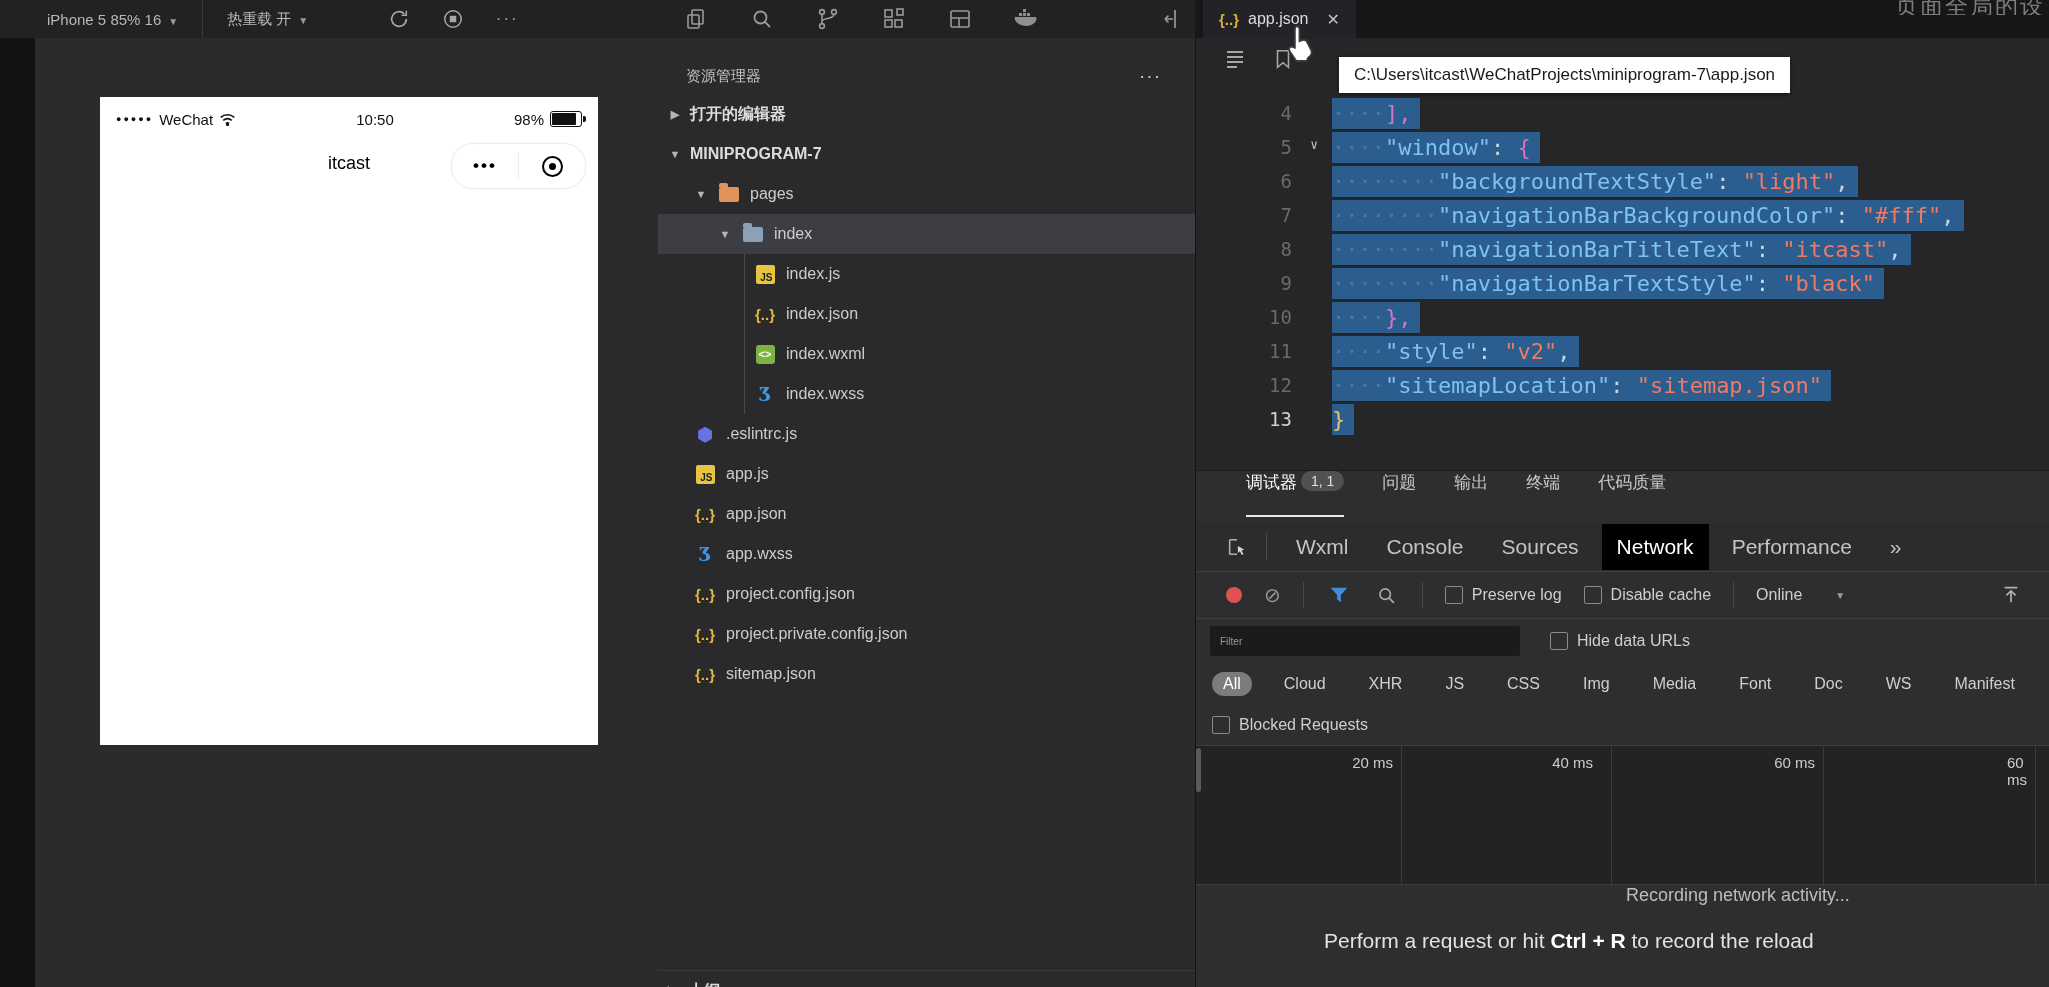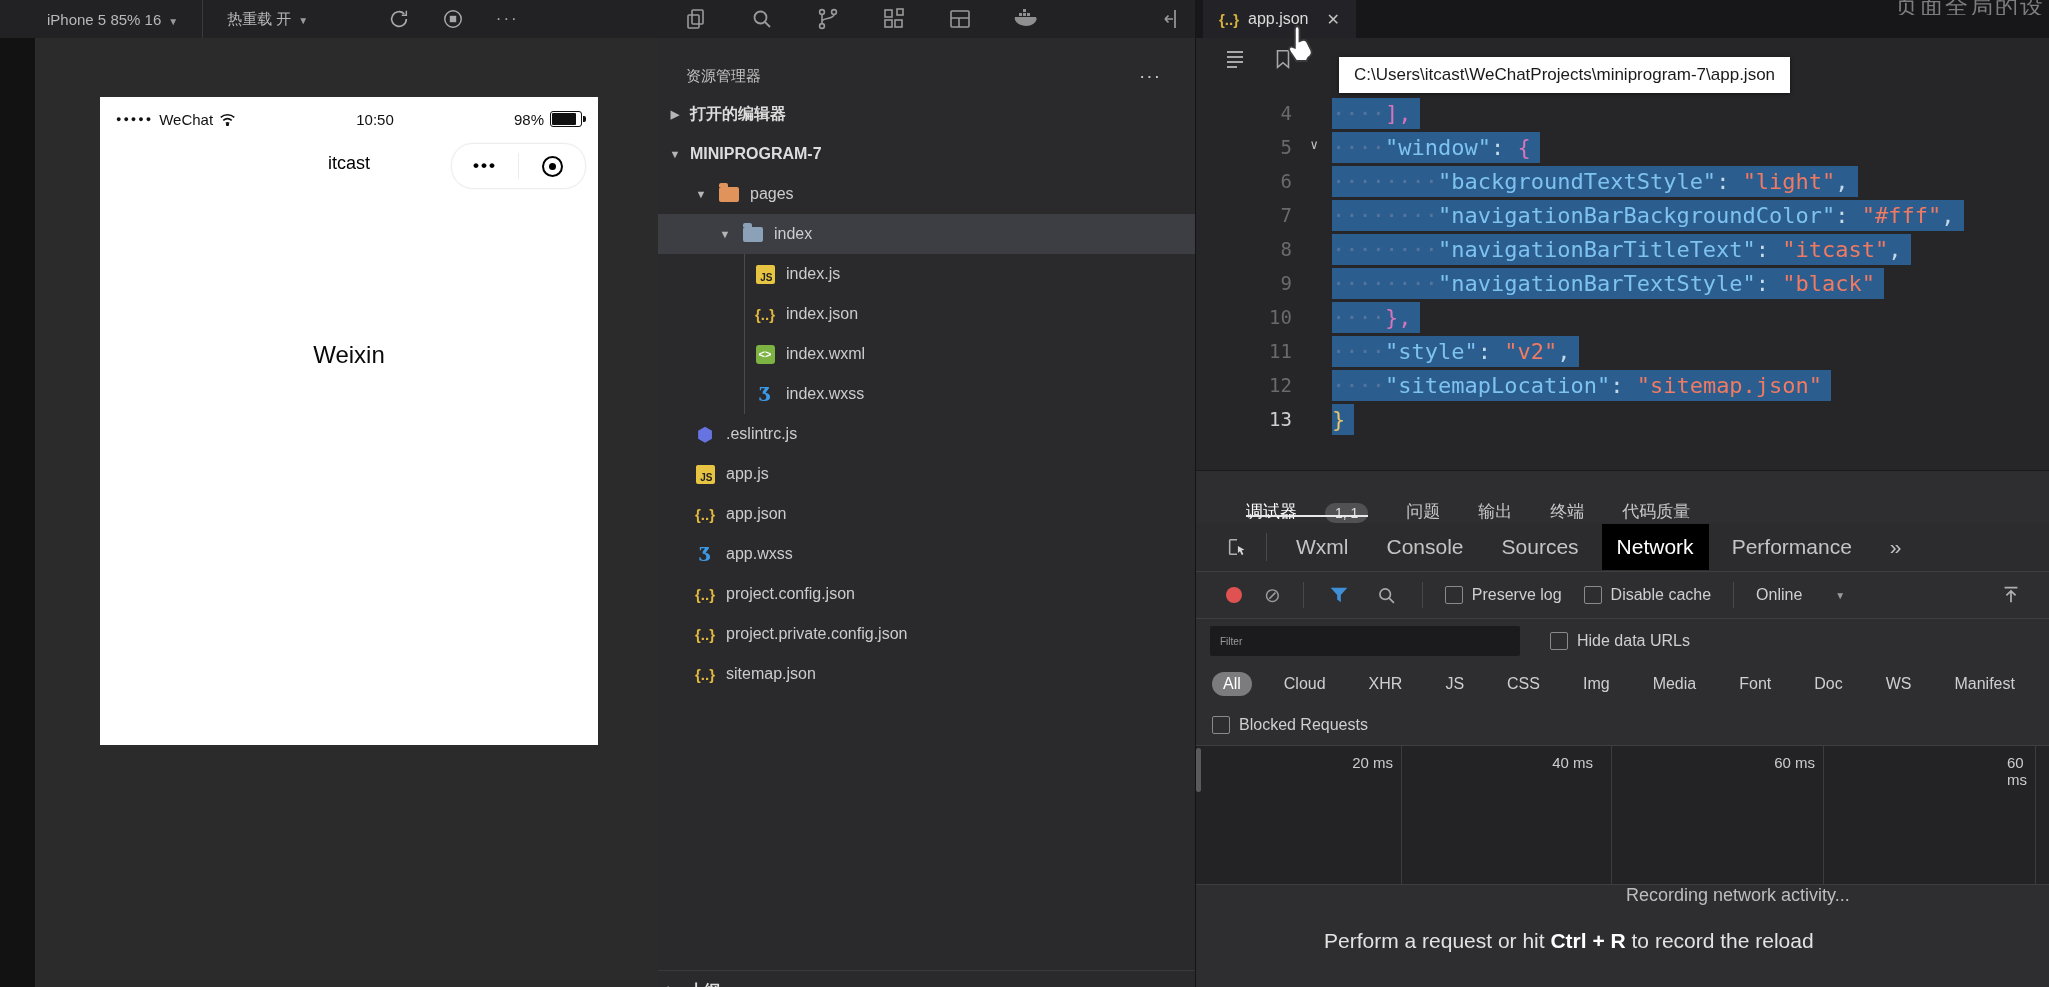--- a/index.html
+++ b/index.html
@@ -65,21 +65,21 @@
   .gut{width:96px;text-align:right;font-family:"DejaVu Sans Mono",monospace;font-size:19px;color:#6a6a6a;flex:none;position:relative;}
   .gut.active{color:#cfcfcf;}
   .gut .fold{position:absolute;right:-26px;top:1px;font-size:13px;color:#c0c0c0;}
   .ltxt{margin-left:40px;font-family:"DejaVu Sans Mono",monospace;font-size:22px;white-space:pre;}
   .selspan{padding:3px 9px 3px 0;}
   .tooltip{position:absolute;left:143px;top:19px;background:#ffffff;color:#1a1a1a;font-size:17px;padding:8px 15px;white-space:nowrap;box-shadow:0 1px 4px rgba(0,0,0,.5);z-index:30;}
   .handcur{position:absolute;left:88px;top:-14px;z-index:40;}
   
   .dbg{position:absolute;left:1195px;top:470px;width:854px;height:517px;background:#2e2e30;border-left:1px solid #141414;border-top:1px solid #1a1a1a;overflow:hidden;}
   .dbg-tabs{display:flex;align-items:center;height:52px;padding-left:50px;gap:38px;font-size:17px;color:#c8c8c8;}
-  .dbg-tab{position:relative;display:flex;align-items:flex-end;gap:28px;height:52px;}
+  .dbg-tab{position:relative;display:flex;align-items:flex-start;gap:4px;height:52px;}
   .dbg-tab.active{color:#fff;}
   .dbg-tab.active:after{content:"";position:absolute;left:0;right:0;bottom:6px;height:2px;background:#e8e8e8;}
   .dbg-badge{background:#515153;color:#e0e0e0;border-radius:11px;font-size:14px;padding:2px 10px;}
   .devtabs{display:flex;align-items:center;height:48px;background:#2c2c2e;border-bottom:1px solid #3f3f41;padding-left:28px;font-size:21px;color:#c4c4c4;}
   .devtab{padding:11px 15px;}
   .devtab.active{background:#000;color:#fff;}
   .dev-sep{width:1px;height:28px;background:#4a4a4c;margin:0 14px 0 16px;}
   .net-toolbar{display:flex;align-items:center;height:46px;border-bottom:1px solid #3f3f41;padding:0 26px 0 30px;gap:22px;}
   .recdot{width:16px;height:16px;border-radius:50%;}
   .nosign{font-size:20px;color:#9a9a9a;line-height:1;}
@@ -223,21 +223,20 @@
         <div class="capsule">
           <span class="cdots">•••</span>
           <span class="cdiv"></span>
           <span class="ctarget">
               <span class="ring">
                 <i></i>
               </span>
             </span>
         </div>
       </div>
-      <div class="weixin">Weixin</div>
     </div>
   </div>
 
   <div class="explorer">
     <div class="exp-header">
       <span>资源管理器</span>
       <span class="exp-more">···</span>
     </div>
     <div class="exp-row section">
       <span class="chev">▶</span>

